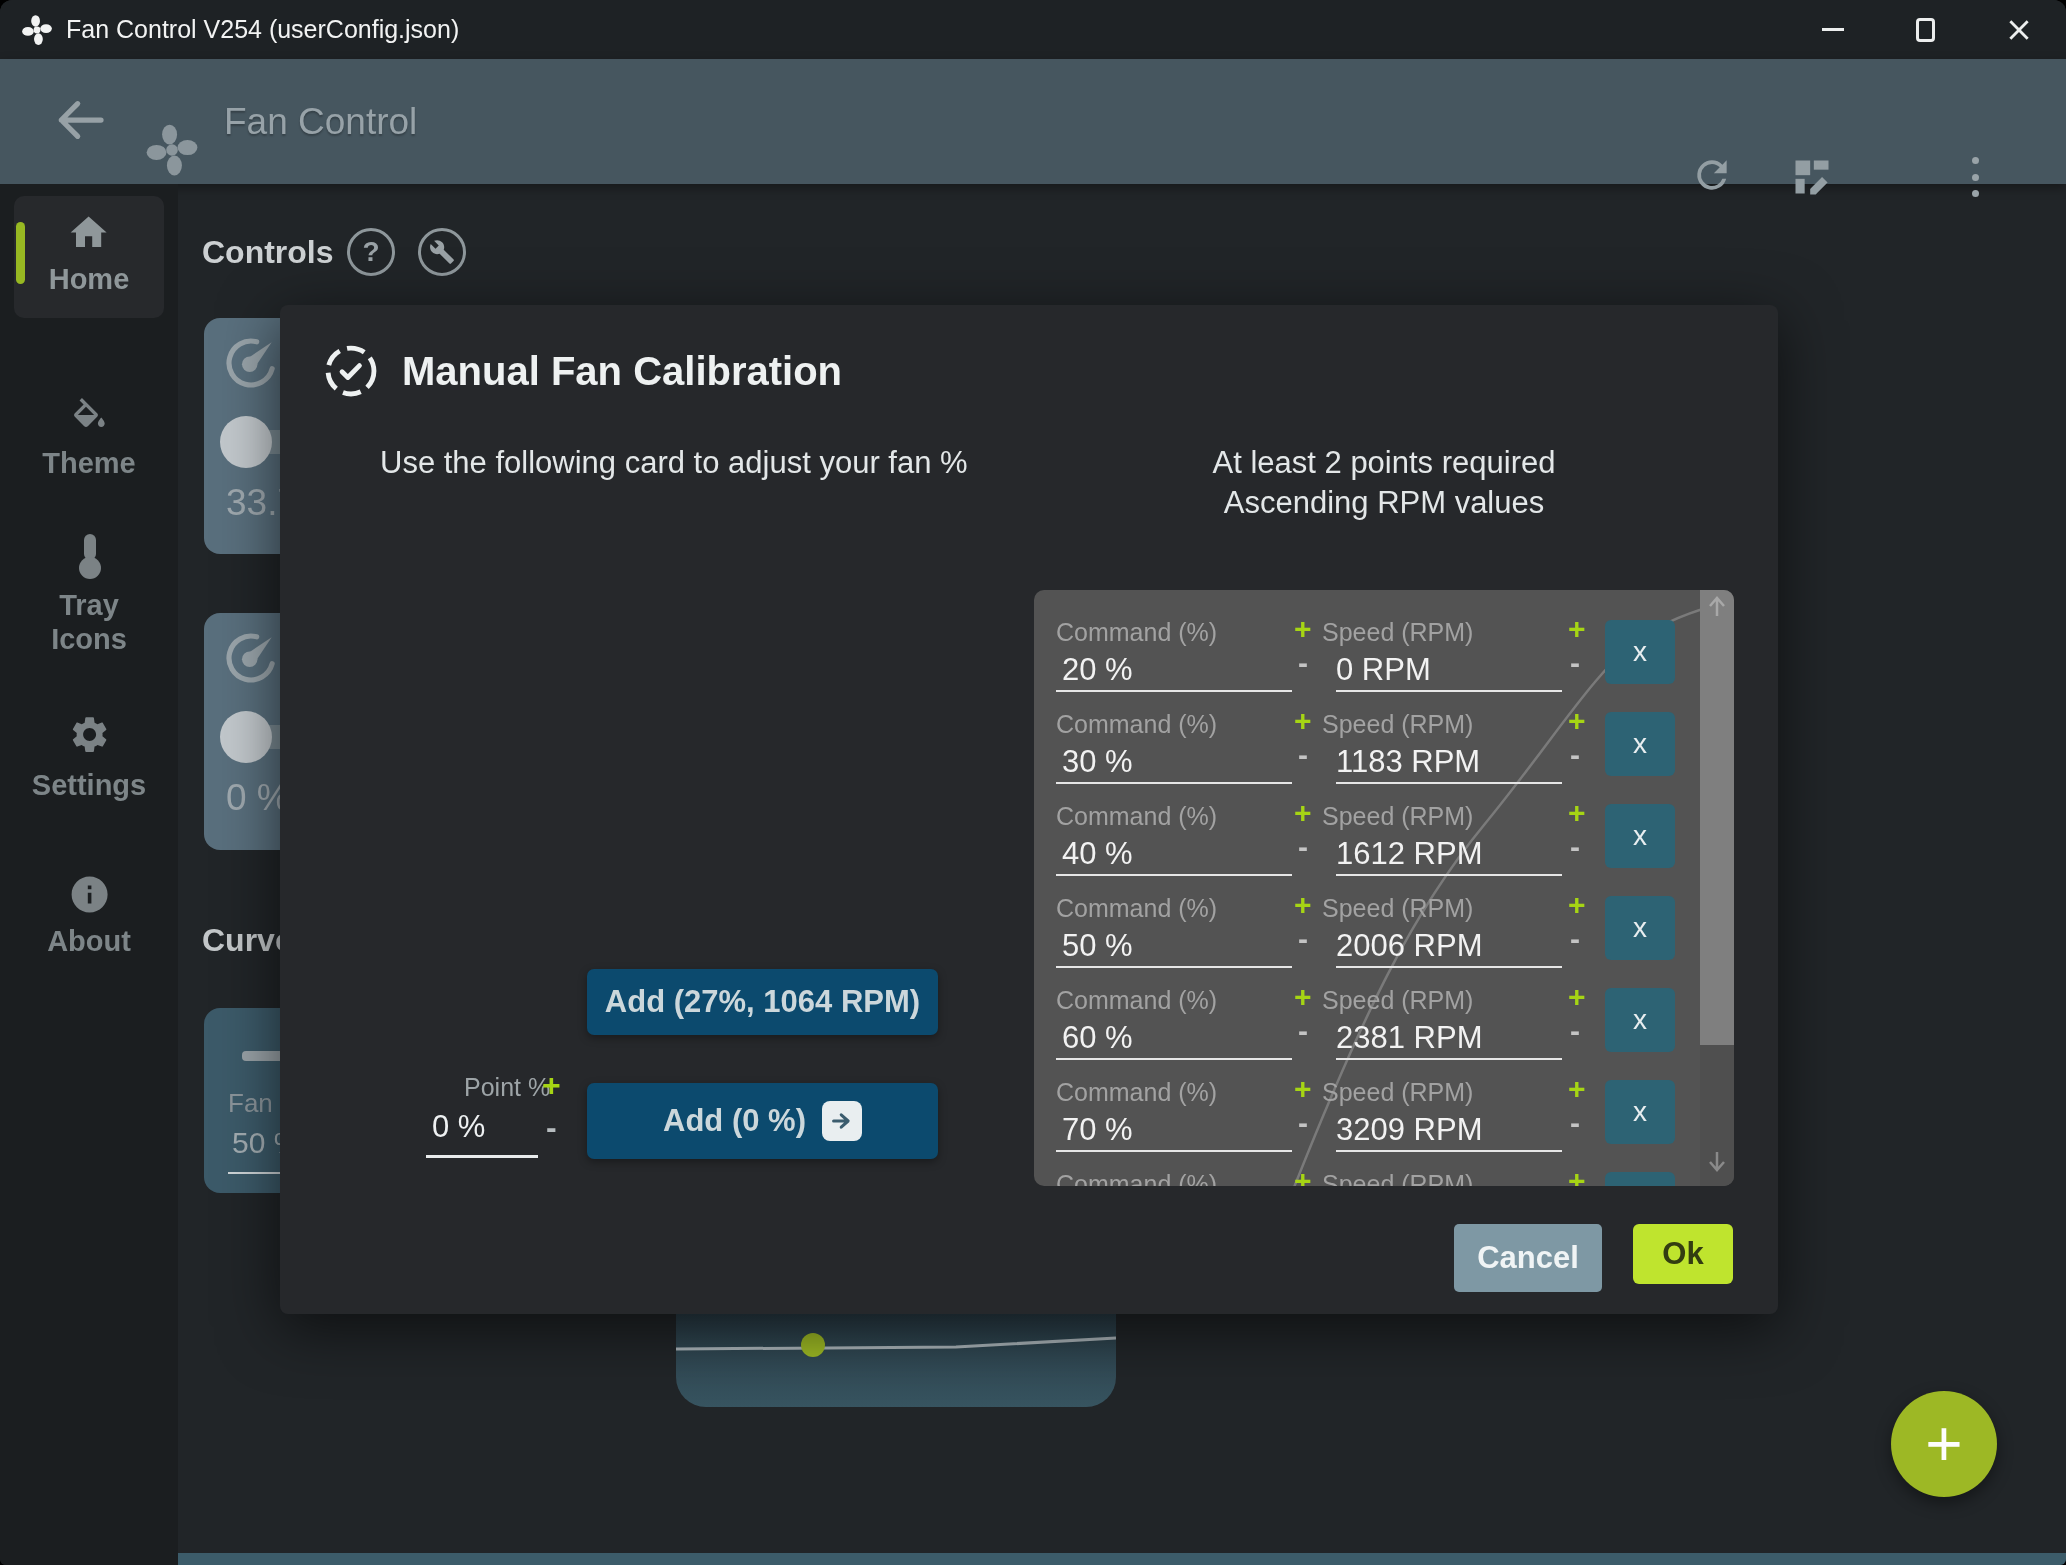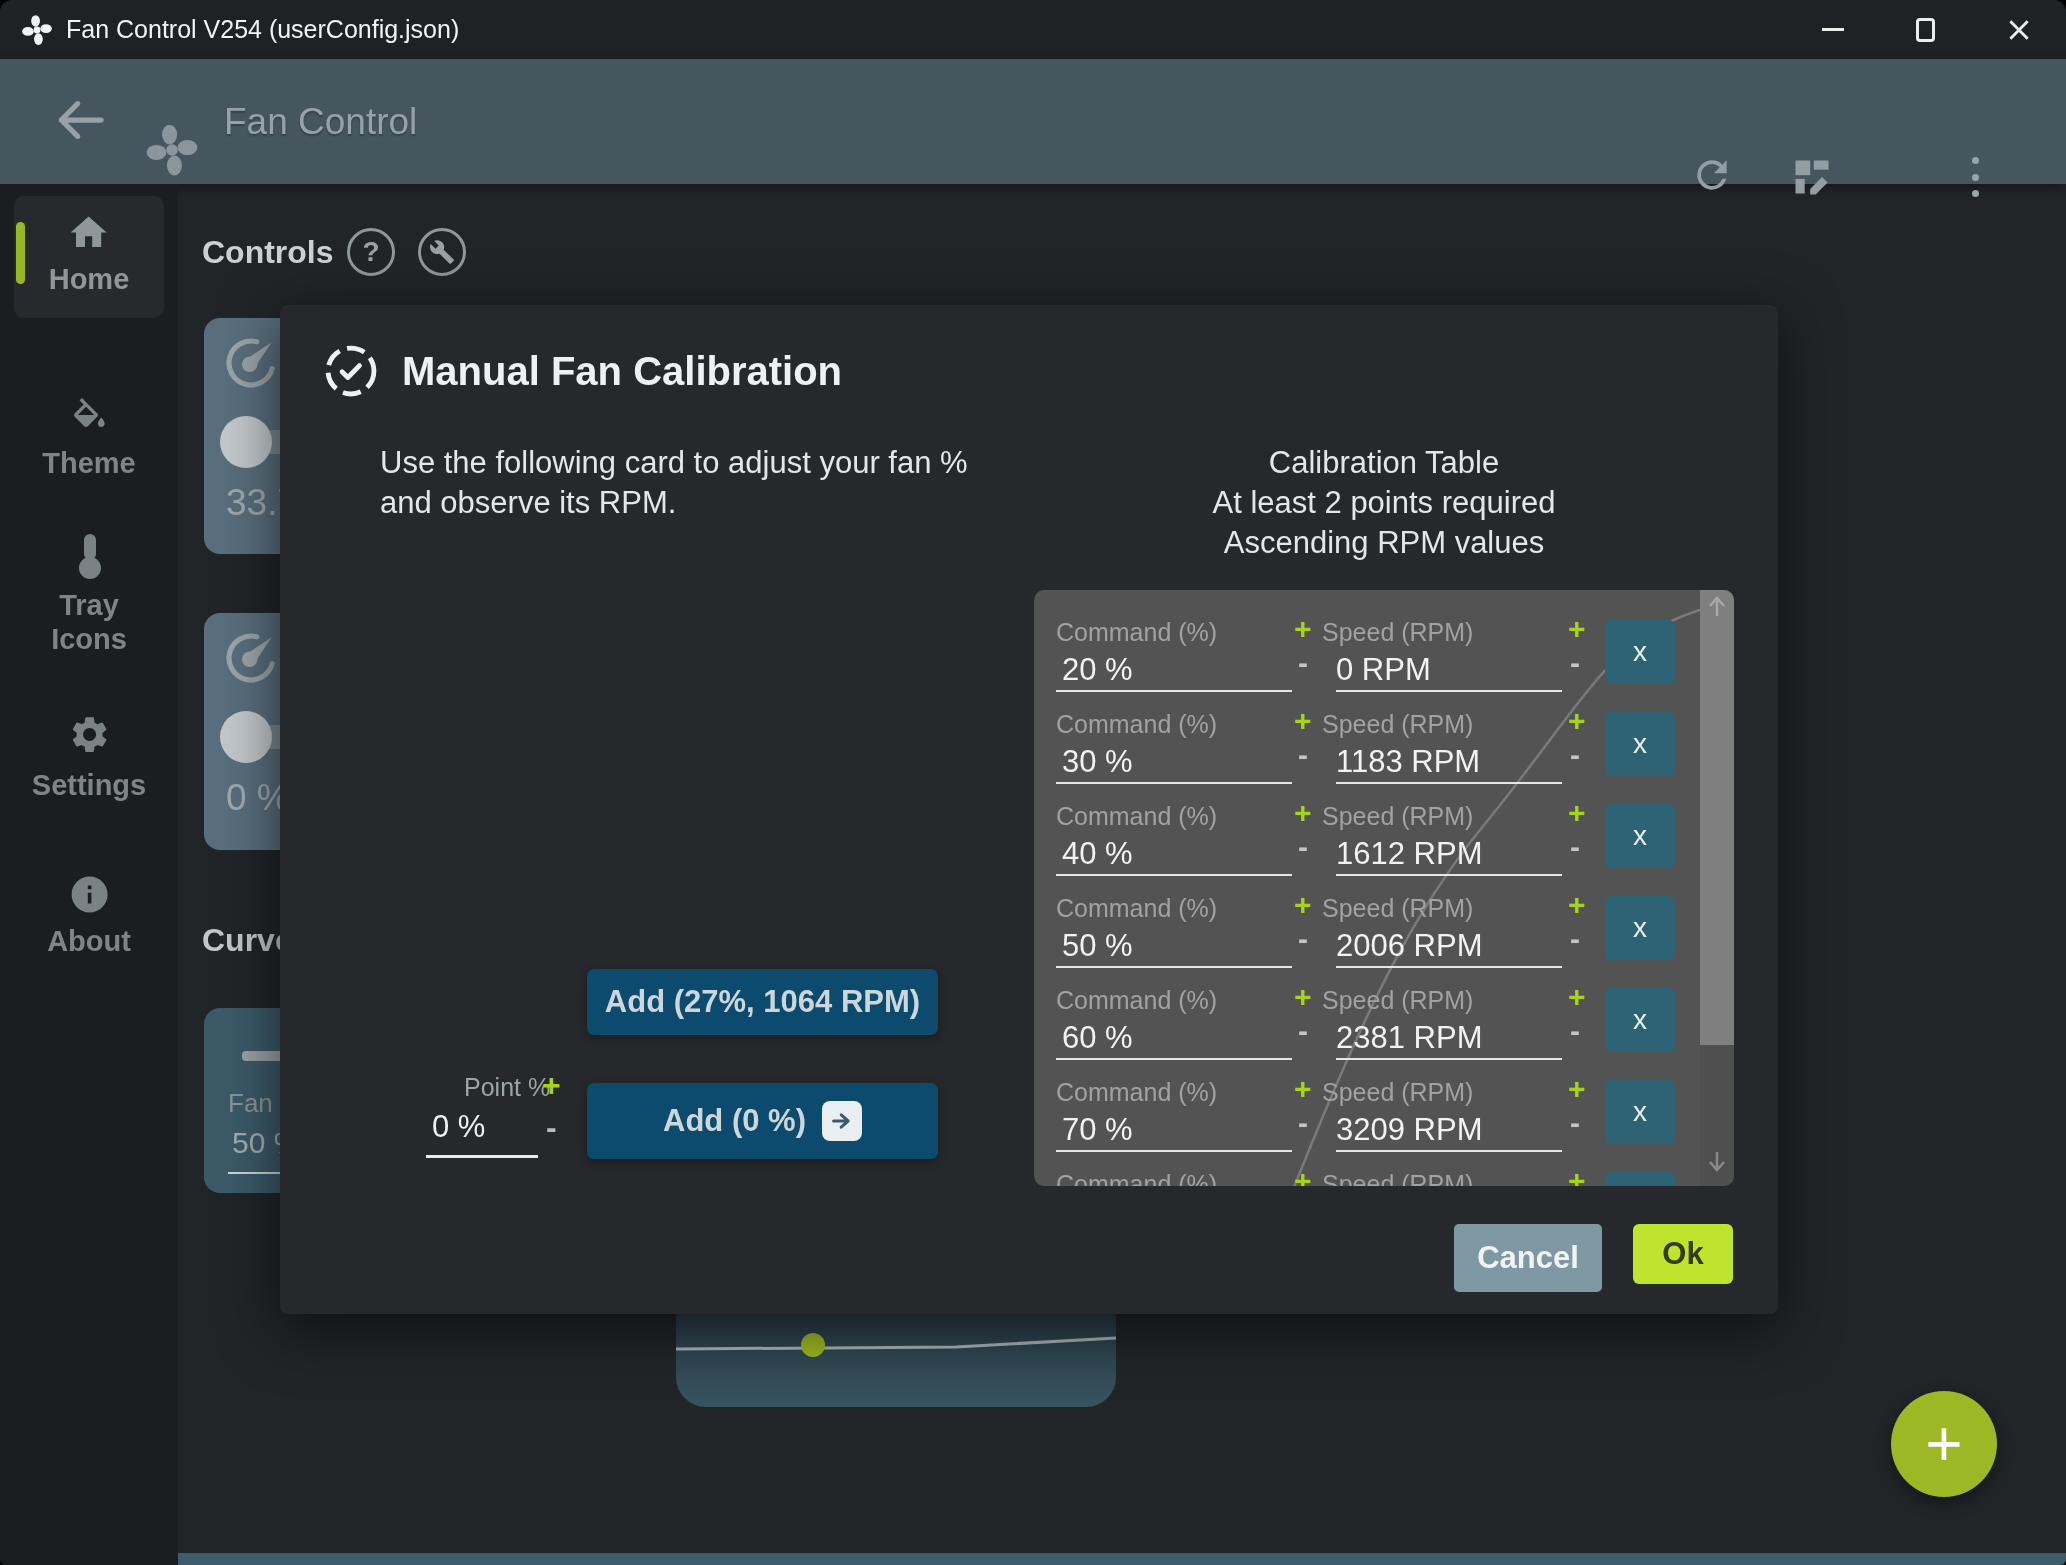--- a/index.html
+++ b/index.html
@@ -257,24 +257,22 @@
 
   <div id="dialog" class="abs">
     <svg id="dlg-icon" class="abs" viewBox="0 0 24 24">
       <circle cx="12" cy="12" r="9.5" fill="none" stroke="#eef1f1" stroke-width="2" stroke-dasharray="7.5 3.2"></circle>
       <path d="M8.3 12.3 l2.4 2.4 4.8 -4.9" fill="none" stroke="#eef1f1" stroke-width="2" stroke-linecap="round" stroke-linejoin="round"></path>
     </svg>
     <div id="dlg-title" class="abs">Manual Fan Calibration</div>
 
     <div id="dlg-instr" class="abs">
       <div>Use the following card to adjust your fan %</div>
-      <div>and observe its RPM.</div>
     </div>
     <div id="dlg-tbl-head" class="abs">
-      <div>Calibration Table</div>
       <div>At least 2 points required</div>
       <div>Ascending RPM values</div>
     </div>
 
 
     <button id="add-current" class="abs teal-btn">Add  (27%, 1064 RPM)</button>
 
     <div id="pt-label" class="abs">Point %</div>
     <div id="pt-value" class="abs">0 %</div>
     <div id="pt-line" class="abs"></div>

